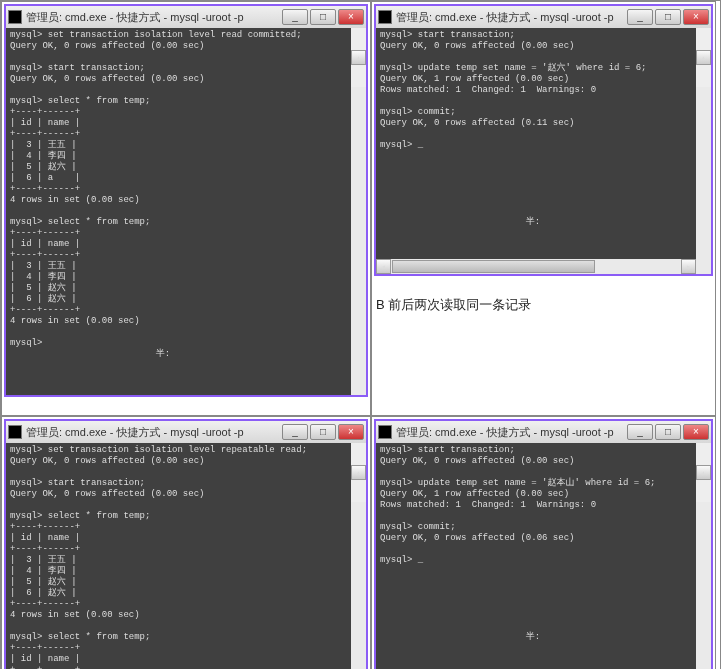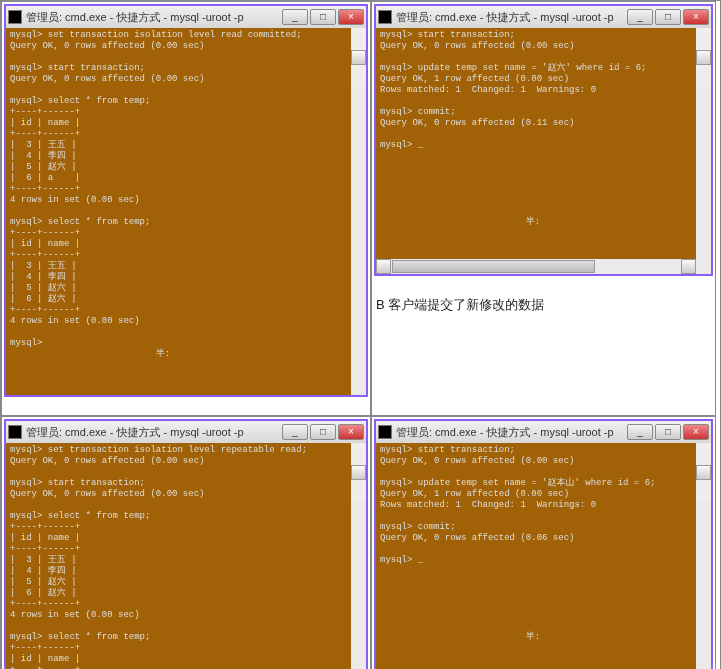--- a/index.html
+++ b/index.html
@@ -6,21 +6,21 @@
 body { background: #fff; font-family: "Microsoft YaHei", sans-serif; font-size: 12px; width: 721px; }
 .grid { display: grid; grid-template-columns: 370px 345px; border: 1px solid #888; }
 .cell { border: 1px solid #888; padding: 2px; }
 .window { border: 2px solid #8b5cf6; background: #000; margin-bottom: 16px; }
 .titlebar { background: linear-gradient(#f0f0f0,#d8d8d8); height: 22px; display: flex; align-items: center; padding: 0 2px; font-size: 11px; color: #333; }
 .titlebar .ico { width: 14px; height: 14px; background: #000; border: 1px solid #777; margin-right: 4px; display: inline-block; }
 .titlebar .title { flex: 1; white-space: nowrap; overflow: hidden; }
 .winbtns { display: flex; gap: 2px; }
 .wbtn { width: 26px; height: 16px; background: linear-gradient(#f5f5f5,#ccc); border: 1px solid #888; border-radius: 2px; font-size: 10px; text-align: center; line-height: 14px; }
 .wbtn.close { background: linear-gradient(#e88,#c33); color: #fff; }
-.terminal { background: #a16207; color: #ddd; font-family: "Consolas","Courier New",monospace; font-size: 9px; line-height: 11px; padding: 2px 4px; white-space: pre; overflow: hidden; min-height: 180px; position: relative; }
+.terminal { background: #404040; color: #ddd; font-family: "Consolas","Courier New",monospace; font-size: 9px; line-height: 11px; padding: 2px 4px; white-space: pre; overflow: hidden; min-height: 180px; position: relative; }
 .terminal.tall { min-height: 250px; }
 .scrollbar { position: absolute; right: 0; top: 0; bottom: 18px; width: 15px; background: #eee; }
 .scrollbtn { width: 15px; height: 15px; background: linear-gradient(#fafafa,#ccc); border: 1px solid #999; font-size: 8px; text-align: center; line-height: 13px; }
 .scrolltrack { background: #eaeaea; height: calc(100% - 30px); }
 .scrollh { position: absolute; bottom: 0; left: 0; right: 15px; height: 15px; background: #eee; display: flex; }
 .scrollh .scrolltrack { flex: 1; height: 15px; }
 .scrollthumb { background: linear-gradient(#e0e0e0,#bbb); border: 1px solid #999; width: 70%; height: 13px; margin: 1px; }
 .caption { font-size: 13px; color: #222; padding: 4px 2px; }
 .wrapper { position: relative; width: 721px; }
 </style>
@@ -113,21 +113,21 @@
           <div class="scrolltrack"></div>
           
         </div>
         <div class="scrollh">
           <div class="scrollbtn">◂</div>
           <div class="scrolltrack"><div class="scrollthumb"></div></div>
           <div class="scrollbtn">▸</div>
         </div>
       </div>
     </div>
-    <div class="caption">B 客户端提交了新修改的数据</div>
+    <div class="caption">B 前后两次读取同一条记录</div>
   </div>
 
   <div class="cell">
     <div class="window">
       <div class="titlebar">
         <span class="ico"></span>
         <span class="title">管理员: cmd.exe - 快捷方式 - mysql  -uroot -p</span>
         <div class="winbtns">
           <div class="wbtn">_</div>
           <div class="wbtn">□</div>

